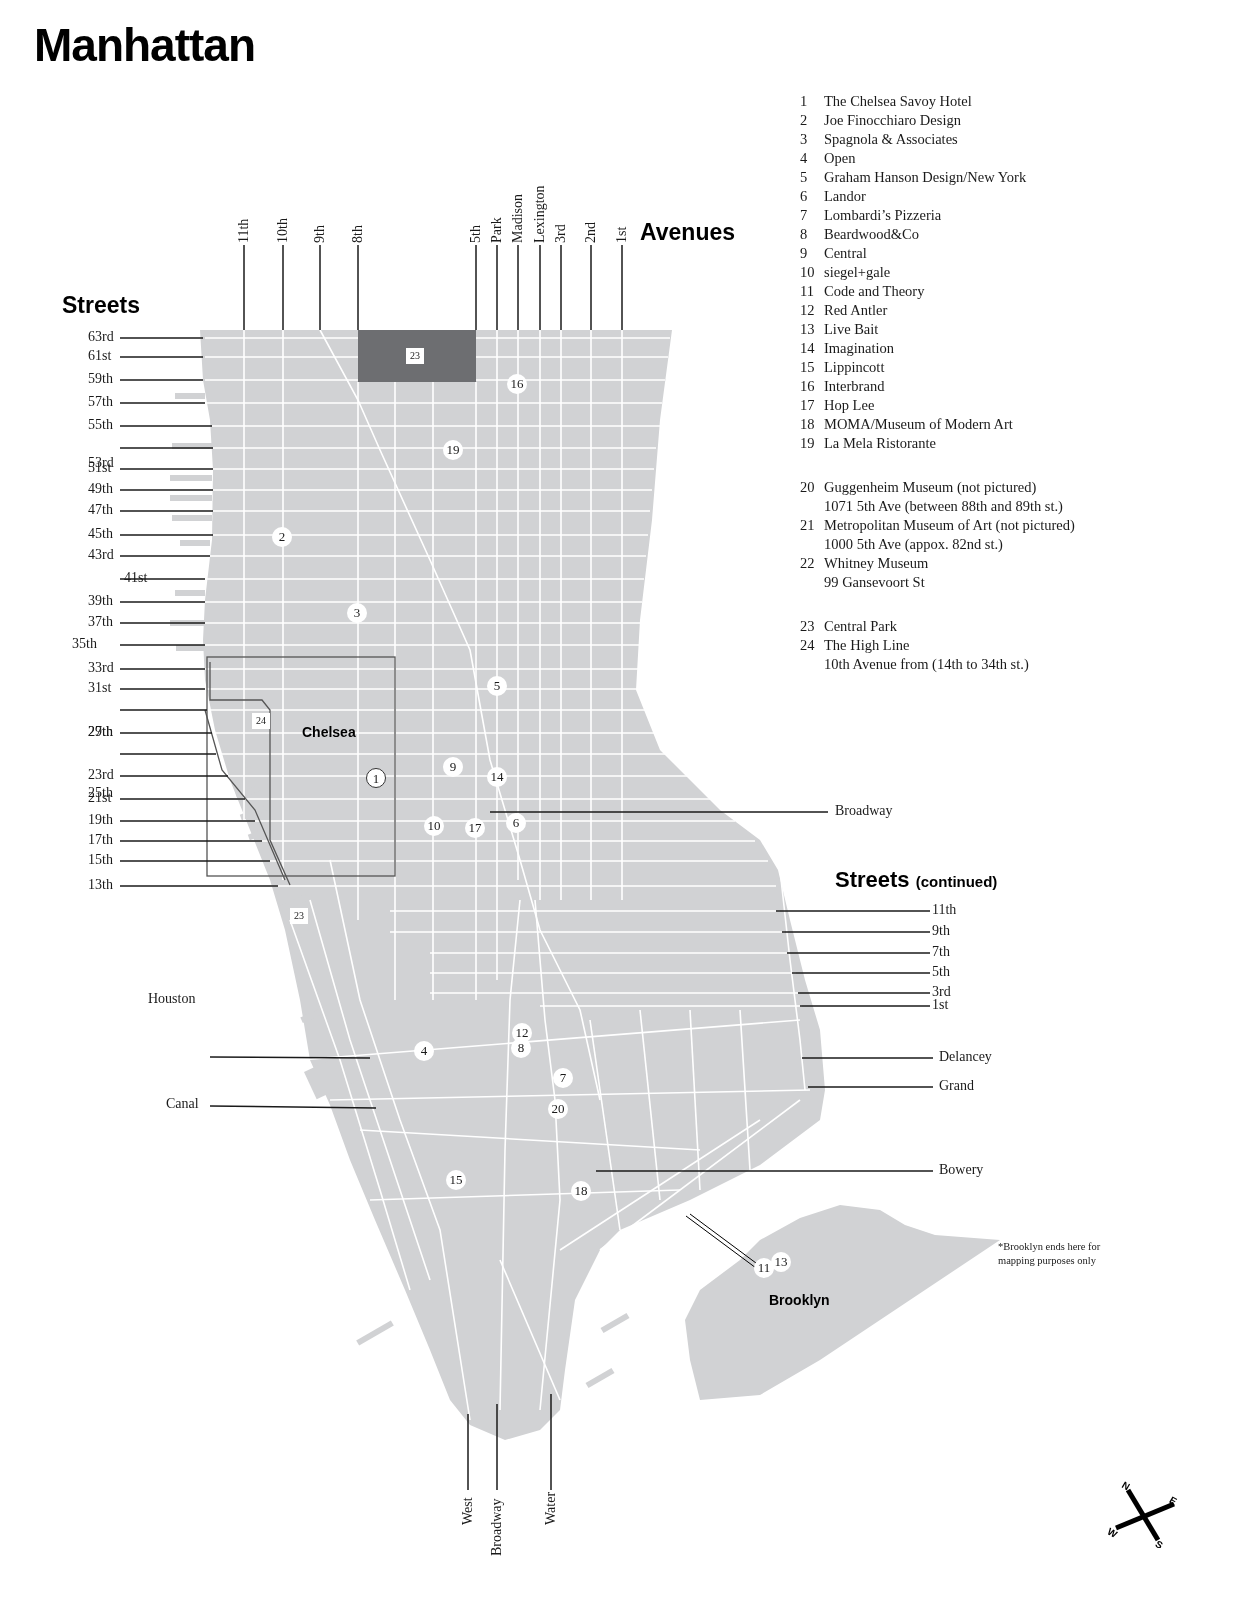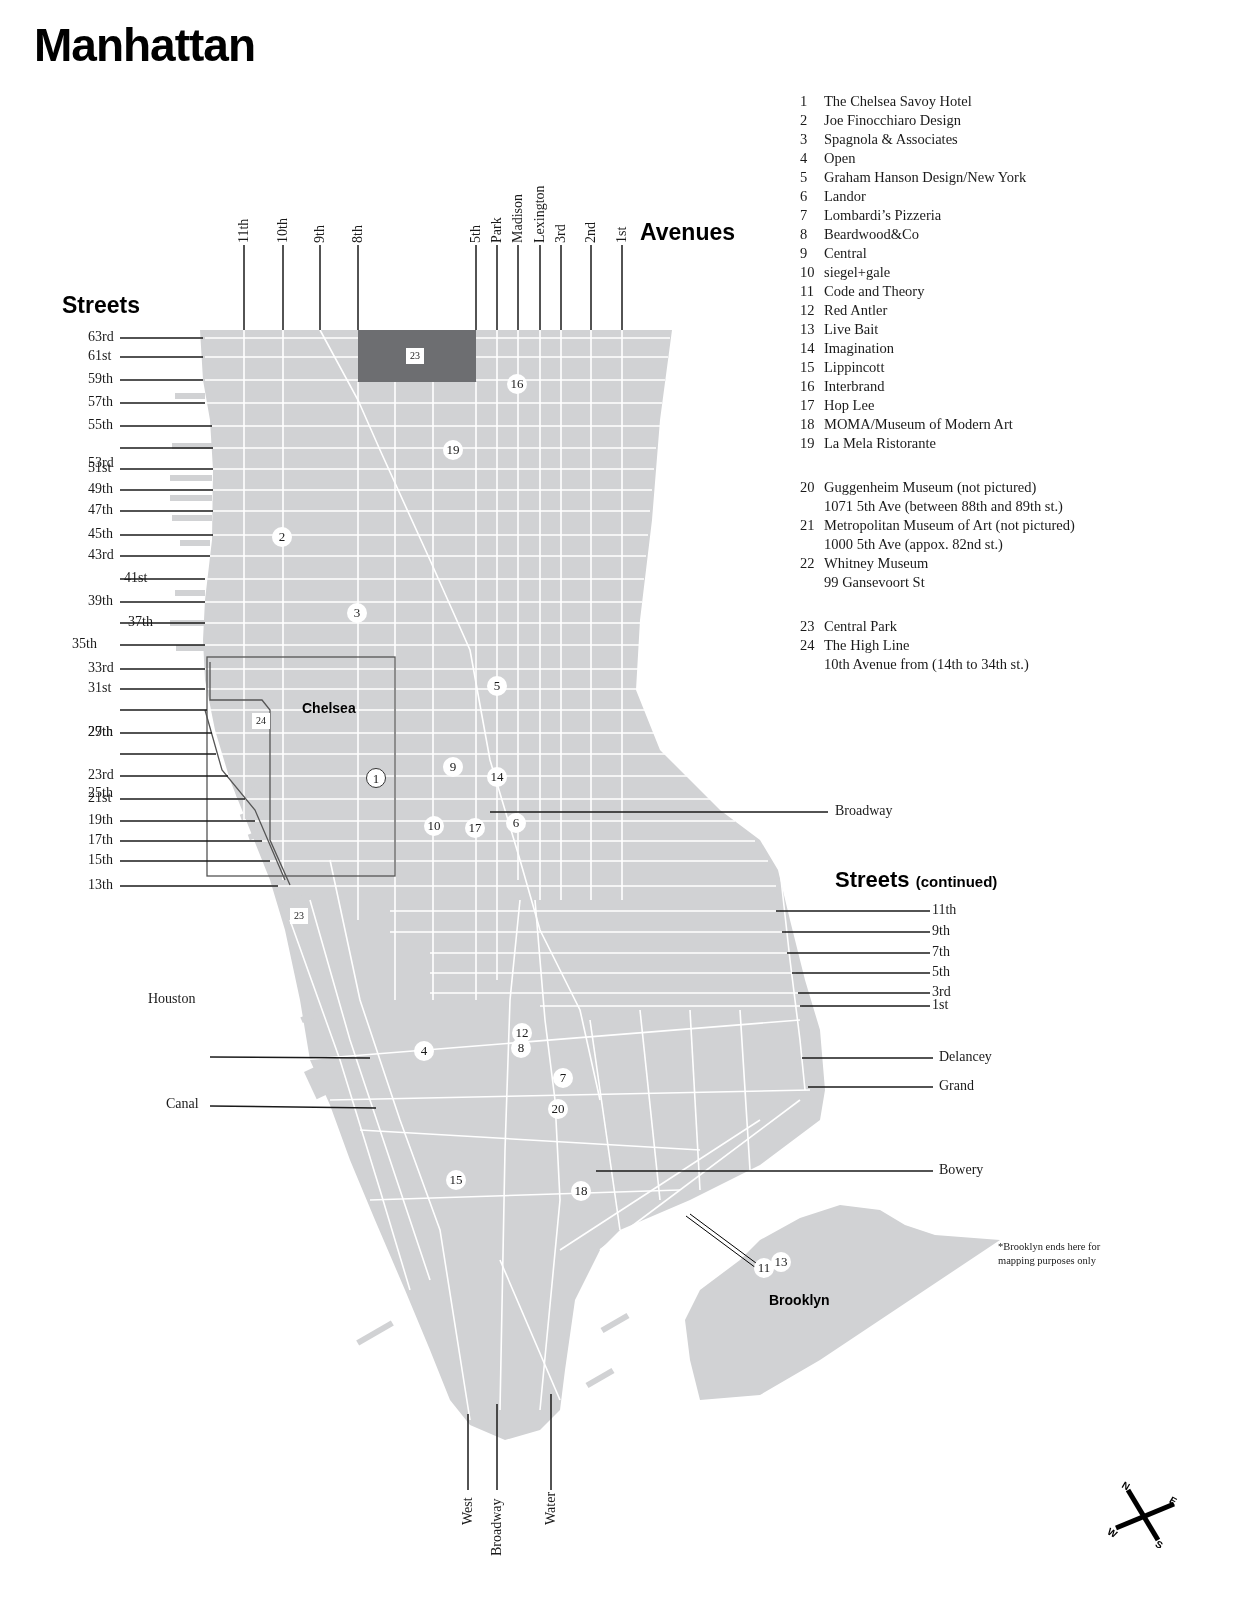--- a/index.html
+++ b/index.html
@@ -229,21 +229,21 @@
     <div class="label" style="left:88px; top:394px;">57th</div>
     <div class="label" style="left:88px; top:417px;">55th</div>
     <div class="label" style="left:88px; top:439px;margin-top:16px;">53rd</div>
     <div class="label" style="left:88px; top:460px;">51st</div>
     <div class="label" style="left:88px; top:481px;">49th</div>
     <div class="label" style="left:88px; top:502px;">47th</div>
     <div class="label" style="left:88px; top:526px;">45th</div>
     <div class="label" style="left:88px; top:547px;">43rd</div>
     <div class="label" style="left:88px; top:570px;margin-left:36px;">41st</div>
     <div class="label" style="left:88px; top:593px;">39th</div>
-    <div class="label" style="left:88px; top:614px;margin-left:40px;">37th</div>
+    <div class="label" style="left:88px; top:614px;">37th</div>
     <div class="label" style="left:72px; top:636px;">35th</div>
     <div class="label" style="left:88px; top:660px;">33rd</div>
     <div class="label" style="left:88px; top:680px;">31st</div>
     <div class="label" style="left:88px; top:724px;">29th</div>
     <div class="label" style="left:88px; top:724px;">27th</div>
     <div class="label" style="left:88px; top:745px;margin-top:40px;">25th</div>
     <div class="label" style="left:88px; top:767px;">23rd</div>
     <div class="label" style="left:88px; top:790px;">21st</div>
     <div class="label" style="left:88px; top:812px;">19th</div>
     <div class="label" style="left:88px; top:832px;">17th</div>
@@ -259,21 +259,21 @@
     <div class="label" style="left:148px; top:991px;">Houston</div>
     <div class="label" style="left:166px; top:1096px;">Canal</div>
     <div class="label" style="left:939px; top:1049px;">Delancey</div>
     <div class="label" style="left:939px; top:1078px;">Grand</div>
     <div class="label" style="left:939px; top:1162px;">Bowery</div>
     <div class="vlabel" style="left:460px; top:1525px;">West</div>
     <div class="vlabel" style="left:489px; top:1556px;">Broadway</div>
     <div class="vlabel" style="left:543px; top:1525px;">Water</div>
   </div>
 
-<div class="heading" style="left:302px; top:700px; font-size:14px;text-align:right;">Chelsea</div>
+<div class="heading" style="left:302px; top:724px; font-size:14px;text-align:right;">Chelsea</div>
 <div class="heading" style="left:769px; top:1292px; font-size:14px;">Brooklyn</div>
 <div class="note" style="width:120px;">*Brooklyn ends here for mapping purposes only</div>
 
 <div id="markers">
     <div style="position:absolute; left:366px; top:768px; width:20px; height:20px; border-radius:50%; background:#fff;border:1px solid #333; box-sizing:border-box;font-size:13px; text-align:center; line-height:20px;">1</div>
     <div style="position:absolute; left:272px; top:527px; width:20px; height:20px; border-radius:50%; background:#fff;font-size:13px; text-align:center; line-height:20px;">2</div>
     <div style="position:absolute; left:347px; top:603px; width:20px; height:20px; border-radius:50%; background:#fff;font-size:13px; text-align:center; line-height:20px;">3</div>
     <div style="position:absolute; left:414px; top:1041px; width:20px; height:20px; border-radius:50%; background:#fff;font-size:13px; text-align:center; line-height:20px;">4</div>
     <div style="position:absolute; left:487px; top:676px; width:20px; height:20px; border-radius:50%; background:#fff;font-size:13px; text-align:center; line-height:20px;">5</div>
     <div style="position:absolute; left:506px; top:813px; width:20px; height:20px; border-radius:50%; background:#fff;font-size:13px; text-align:center; line-height:20px;">6</div>

